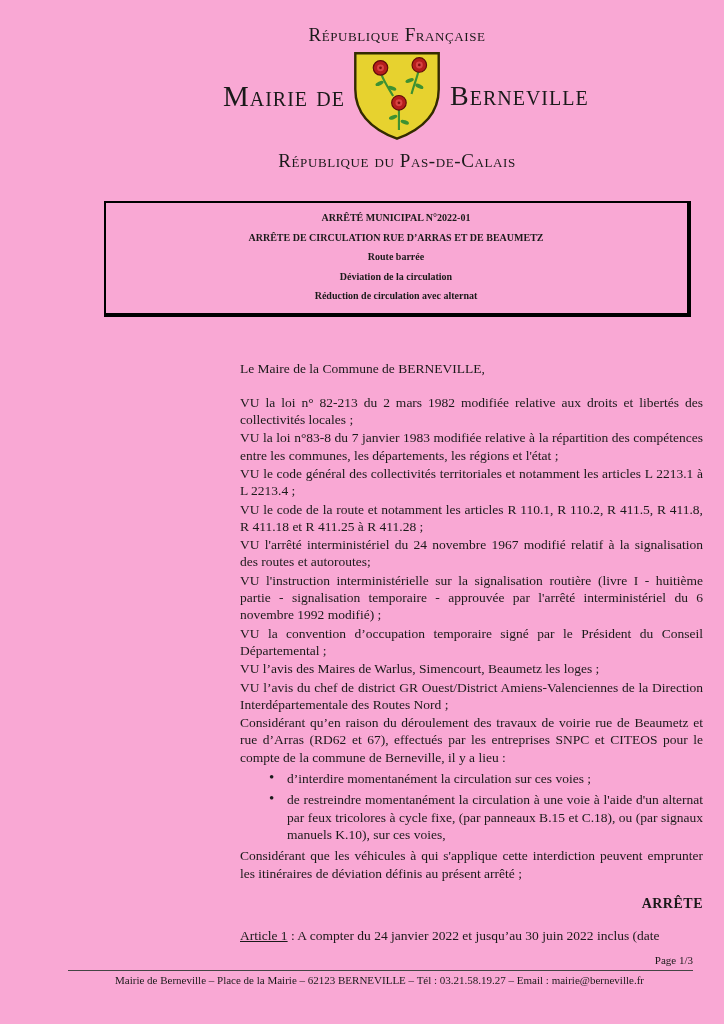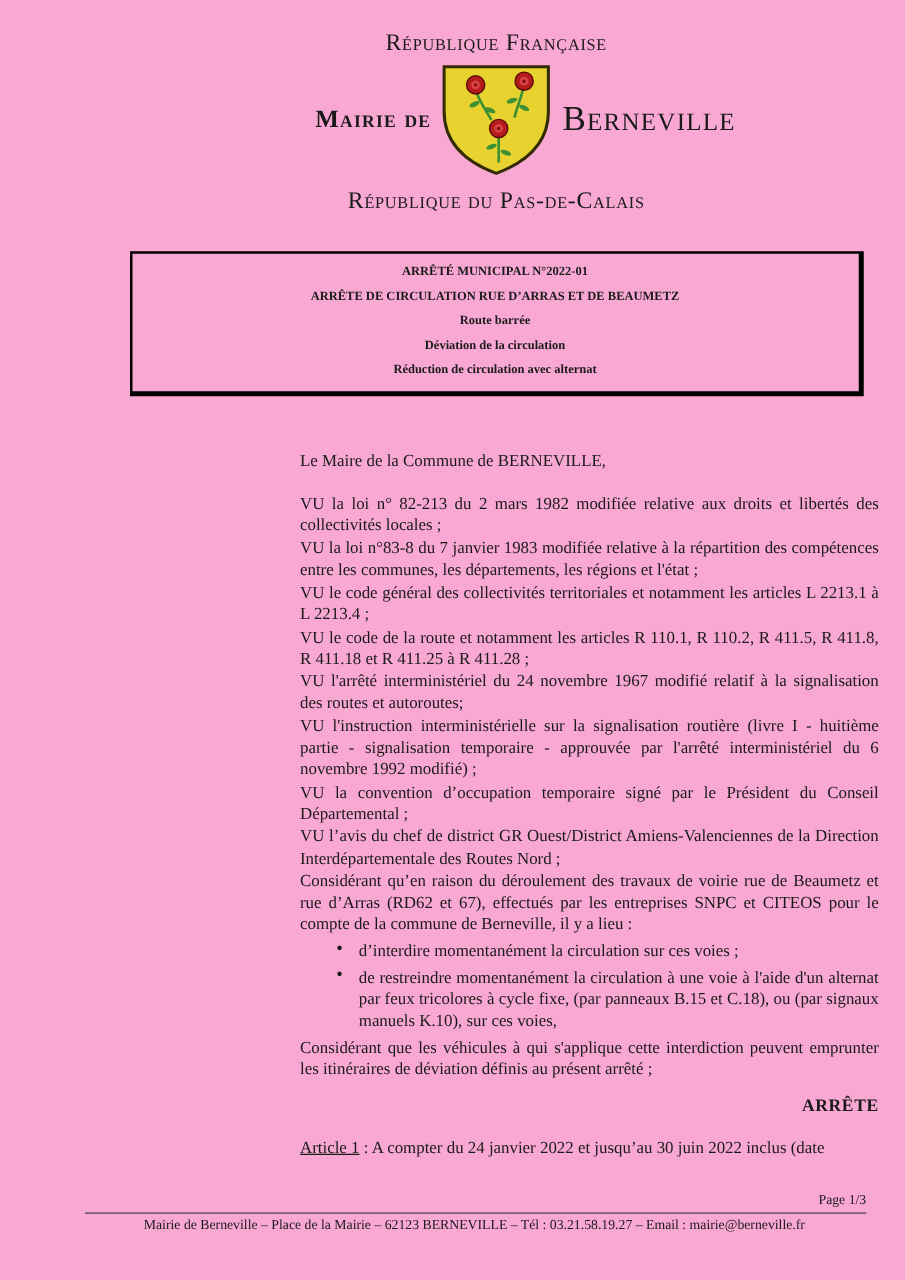--- a/index.html
+++ b/index.html
@@ -21,21 +21,21 @@
     font-size:19px;
     letter-spacing:0.6px;
   }
   .brand-row { position:relative; height:92px; margin-top:4px; }
   .shield-wrap {
     position:absolute; left:50%; top:0; transform:translateX(-50%);
     width:97px; height:92px;
   }
   .mairie-de {
     position:absolute; right:calc(50% + 52px); top:50%; transform:translateY(-50%);
-    font-variant:small-caps; font-size:20px; letter-spacing:1px; white-space:nowrap;font-weight:bold;
+    font-variant:small-caps; font-size:29px; letter-spacing:1px; white-space:nowrap;
   }
   .city-name {
     position:absolute; left:calc(50% + 53px); top:50%; transform:translateY(-50%);
     font-variant:small-caps; font-size:28px; letter-spacing:1px; white-space:nowrap;
   }
   .department {
     margin-top:8px;
     text-align:center;
     font-variant:small-caps;
     font-size:19px;
@@ -158,20 +158,21 @@
   <div class="content">
     <div class="salutation">Le Maire de la Commune de BERNEVILLE,</div>
 
     <p class="para">VU la loi n° 82-213 du 2 mars 1982 modifiée relative aux droits et libertés des collectivités locales ;</p>
     <p class="para">VU la loi n°83-8 du 7 janvier 1983 modifiée relative à la répartition des compétences entre les communes, les départements, les régions et l'état ;</p>
     <p class="para">VU le code général des collectivités territoriales et notamment les articles L 2213.1 à L 2213.4 ;</p>
     <p class="para">VU le code de la route et notamment les articles R 110.1, R 110.2, R 411.5, R 411.8, R 411.18 et R 411.25 à R 411.28 ;</p>
     <p class="para">VU l'arrêté interministériel du 24 novembre 1967 modifié relatif à la signalisation des routes et autoroutes;</p>
     <p class="para">VU l'instruction interministérielle sur la signalisation routière (livre I - huitième partie - signalisation temporaire - approuvée par l'arrêté interministériel du 6 novembre 1992 modifié) ;</p>
     <p class="para">VU la convention d’occupation temporaire signé par le Président du Conseil Départemental ;</p>
+    <p class="para">VU l’avis des Maires de Warlus, Simencourt, Beaumetz les loges ;</p>
     <p class="para">VU l’avis du chef de district GR Ouest/District Amiens-Valenciennes de la Direction Interdépartementale des Routes Nord ;</p>
     <p class="para">Considérant qu’en raison du déroulement des travaux de voirie rue de Beaumetz et rue d’Arras (RD62 et 67), effectués par les entreprises SNPC et CITEOS pour le compte de la commune de Berneville, il y a lieu :</p>
 
     <div class="bullet-item">d’interdire momentanément la circulation sur ces voies ;</div>
     <div class="bullet-item">de restreindre momentanément la circulation  à une voie à l'aide d'un alternat par feux tricolores à cycle fixe, (par panneaux B.15 et C.18), ou (par signaux manuels K.10), sur ces voies,</div>
 
     <p class="para">Considérant que les véhicules à qui s'applique cette interdiction peuvent emprunter les itinéraires de déviation définis au présent arrêté ;</p>
 
     <div class="arrete-heading">ARRÊTE</div>
 

